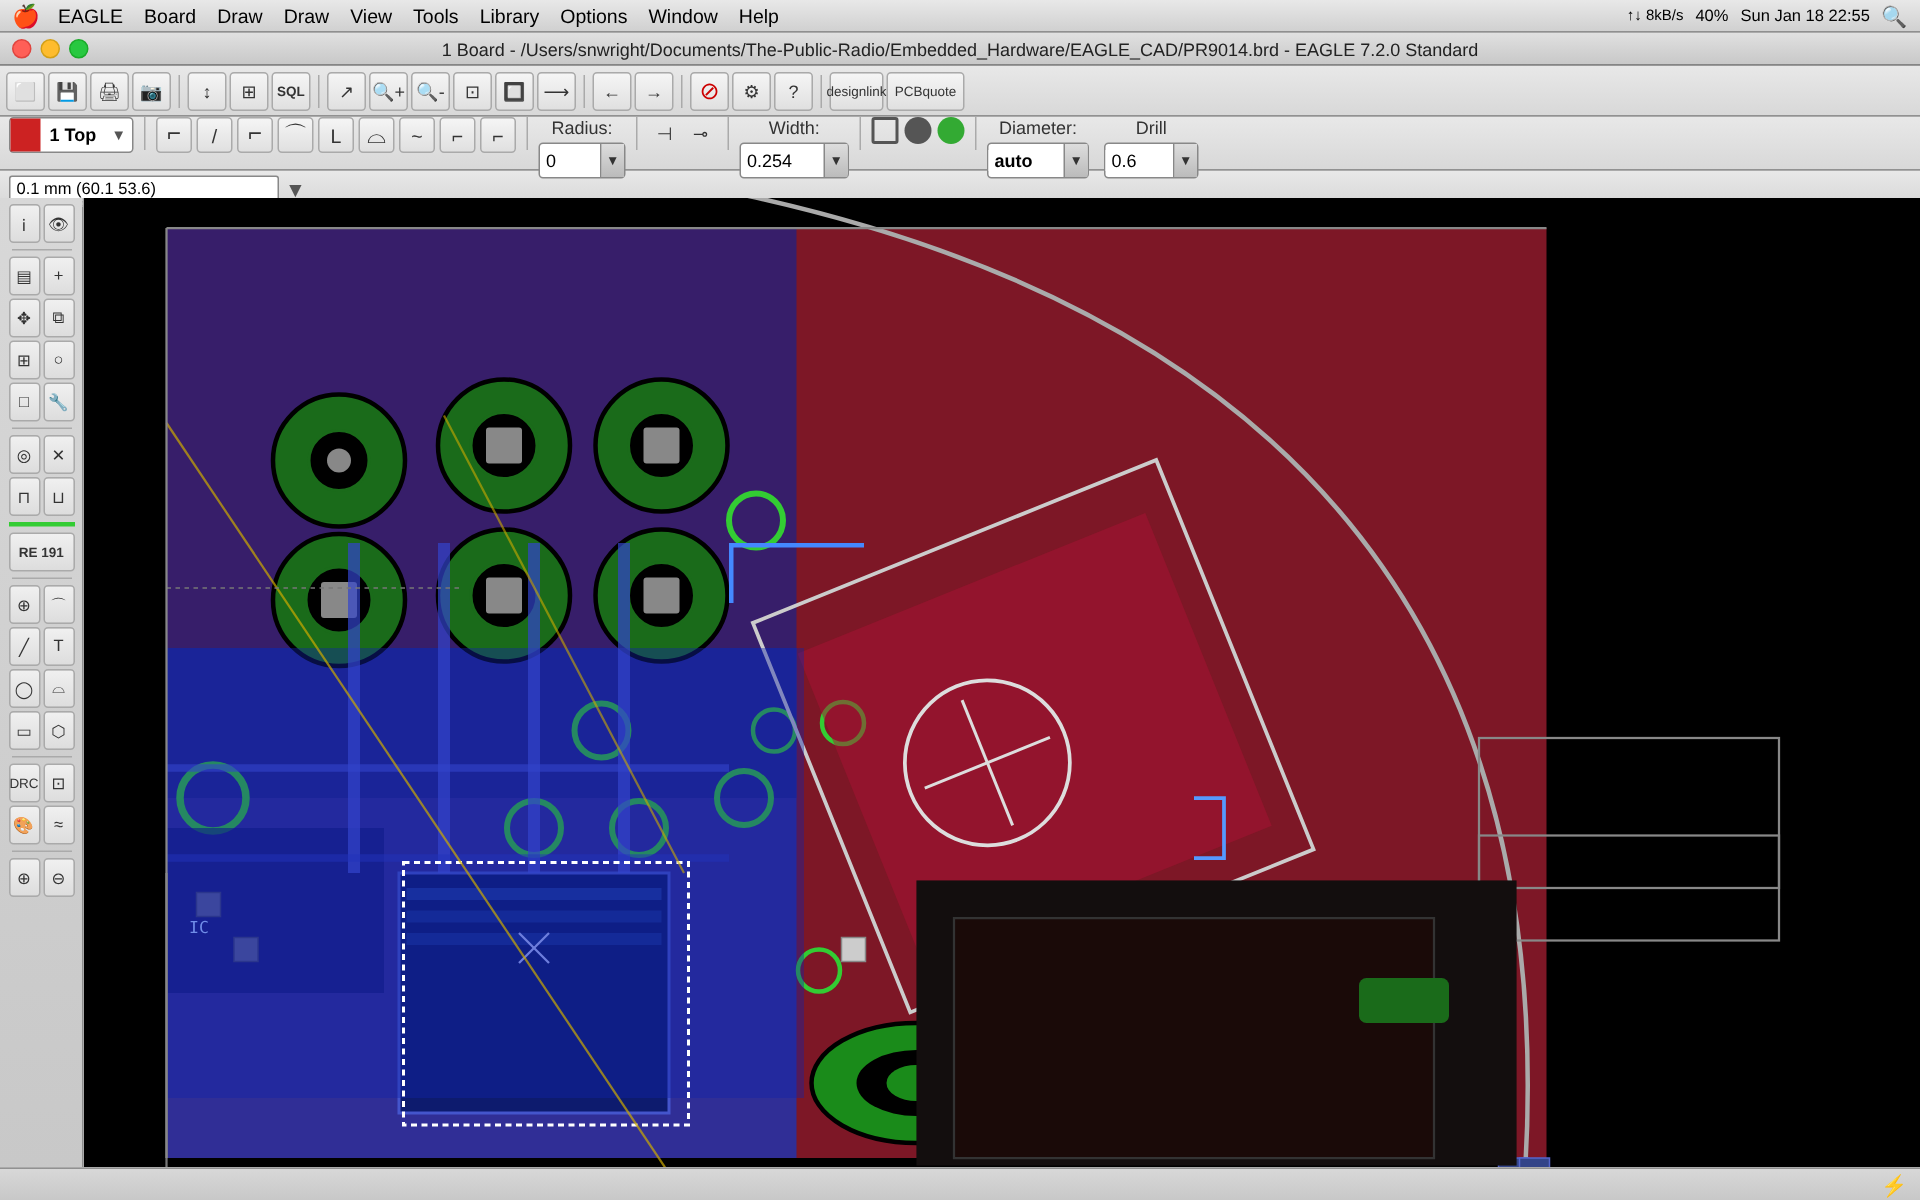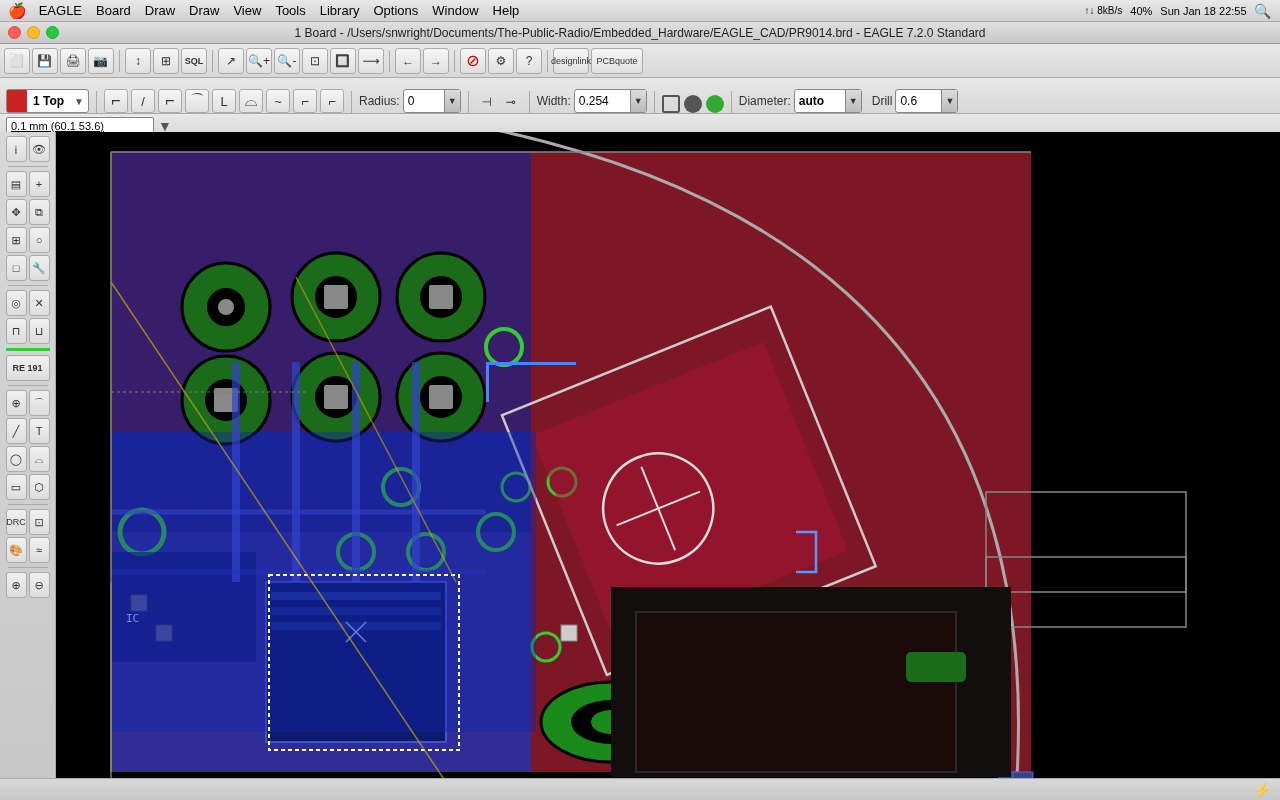--- a/index.html
+++ b/index.html
@@ -38,41 +38,41 @@
     .tb-btn {
       width: 26px; height: 26px; display: flex; align-items: center; justify-content: center;
       border: 1px solid #aaa; border-radius: 3px; background: linear-gradient(to bottom, #f5f5f5, #e0e0e0);
       cursor: pointer; font-size: 12px; color: #333;
     }
     .tb-sep { width: 1px; height: 22px; background: #aaa; margin: 0 3px; }
 
     
     #layer-toolbar {
       width: 1280px; height: 36px; background: linear-gradient(to bottom, #e8e8e8, #d8d8d8);
-      display: flex; align-items: flex-end; padding: 0 6px; gap: 4px;
+      display: flex; align-items: flex-start; padding: 0 6px; gap: 4px;
       border-bottom: 1px solid #aaa;
     }
     .layer-select-wrapper {
       display: flex; align-items: center; border: 1px solid #888; border-radius: 3px;
       background: #fff; height: 24px;
     }
     .layer-color { width: 20px; height: 22px; background: #cc2222; }
     .layer-label { padding: 0 6px; font-size: 12px; font-weight: bold; color: #000; }
     .layer-arrow { padding: 0 4px; font-size: 10px; color: #555; }
 
     
     .draw-tools { display: flex; align-items: center; gap: 3px; }
     .draw-btn {
       height: 24px; width: 24px; display: flex; align-items: center; justify-content: center;
       border: 1px solid #aaa; border-radius: 3px; background: linear-gradient(to bottom, #f5f5f5, #e0e0e0);
       cursor: pointer; font-size: 13px; color: #333;
     }
 
     
-    .field-group { display: flex; align-items: center; gap: 3px; font-size: 12px; color: #333; }
+    .field-group { display: flex; align-items: center; gap: 3px; font-size: 12px; color: #333; flex-direction: column; }
     .field-label { font-size: 12px; font-weight: normal; }
     .field-input-wrapper {
       display: flex; align-items: center; border: 1px solid #888; border-radius: 3px;
       background: #fff; height: 24px;
     }
     .field-input { width: 50px; border: none; outline: none; font-size: 12px; padding: 0 4px; }
     .field-dropdown { width: 16px; height: 22px; background: linear-gradient(to bottom, #ddd, #bbb); border-left: 1px solid #888; display: flex; align-items: center; justify-content: center; cursor: pointer; font-size: 9px; }
 
     
     .geom-icons { display: flex; align-items: center; gap: 2px; }
@@ -81,22 +81,22 @@
       cursor: pointer; font-size: 12px; color: #333;
     }
 
     
     #cmdbar {
       width: 1280px; height: 24px; background: linear-gradient(to bottom, #e8e8e8, #d8d8d8);
       display: flex; align-items: center; padding: 0 6px; gap: 4px;
       border-bottom: 1px solid #aaa;
     }
     .cmd-input {
-      width: 148px; height: 18px; border: 1px solid #888; border-radius: 2px;
-      font-size: 11px; padding: 0 4px; background: #fff; text-decoration: underline;
+      width: 180px; height: 18px; border: 1px solid #888; border-radius: 2px;
+      font-size: 11px; padding: 0 4px; background: #fff;
     }
     .cmd-expand { font-size: 14px; color: #555; cursor: pointer; }
 
     
     #left-sidebar {
       position: absolute; left: 0; top: 132px; width: 56px; height: 646px;
       background: linear-gradient(to bottom, #d8d8d8, #c8c8c8);
       border-right: 1px solid #aaa;
       display: flex; flex-direction: column; align-items: center; padding: 4px 0; gap: 2px;
     }

